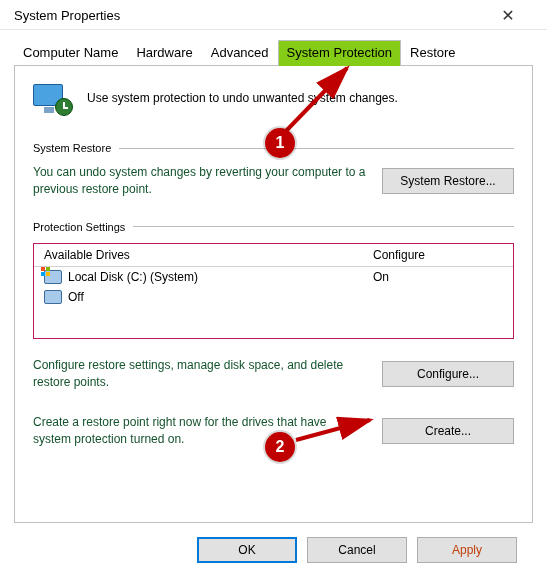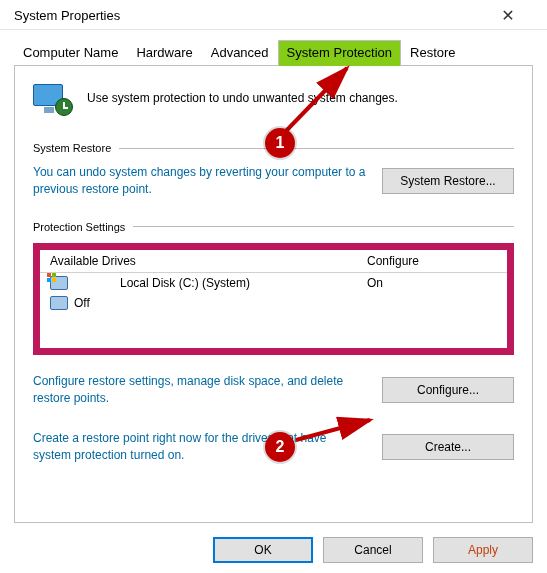--- a/index.html
+++ b/index.html
@@ -94,36 +94,36 @@
     border-top: 1px solid #bbb;
   }
   .restore-row, .cfg-row, .create-row {
     display: flex;
     align-items: flex-start;
     gap: 16px;
     margin-bottom: 22px;
   }
   .restore-row .text, .cfg-row .text, .create-row .text {
     flex: 1;
-    color: #0369a1;
+    color: #14532d;
     line-height: 1.45;
   }
   .win-btn {
     width: 132px;
     height: 26px;
     background: #e1e1e1;
     border: 1px solid #adadad;
     font-size: 12px;
     font-family: inherit;
     cursor: pointer;
     align-self: center;
   }
   .drives-box {
-    border: 7px solid #be185d;
-    height: 112px;
+    border: 1px solid #be185d;
+    height: 96px;
     margin-bottom: 18px;
   }
   .drives-head {
     display:flex;
     border-bottom:1px solid #d0d0d0;
     padding:4px 10px;
     font-size:12px;
   }
   .dh-name{flex:1;}
   .dh-prot{width:130px;}
@@ -137,25 +137,25 @@
     background:#a8caea; border:1px solid #3b6d9c; border-radius:2px;
   }
   .dr-icon.win::after{
     content:""; position:absolute; left:-4px; top:-4px; width:10px; height:10px;
     background:
       linear-gradient(#f25022,#f25022) 0 0/4px 4px no-repeat,
       linear-gradient(#7fba00,#7fba00) 5px 0/4px 4px no-repeat,
       linear-gradient(#00a4ef,#00a4ef) 0 5px/4px 4px no-repeat,
       linear-gradient(#ffb900,#ffb900) 5px 5px/4px 4px no-repeat;
   }
-  .dr-name{flex:1;margin-left:46px;}
+  .dr-name{flex:1;}
   .dr-prot{width:130px;}
   .bottom-bar{
     position:absolute;
-    left:0; right:0; bottom:0;
+    left:0; right:16px; bottom:0;
     display:flex; justify-content:flex-end; gap:10px;
     padding:10px 14px;
     background:#fff;
   }
   .bottom-bar .win-btn{ width:100px; }
   .bottom-bar .win-btn.primary{
     border:2px solid #0078d7; background:#e1e1e1;
   }
   .bottom-bar .win-btn.disabled{ color:#c2410c; }
   .annot-badge{

